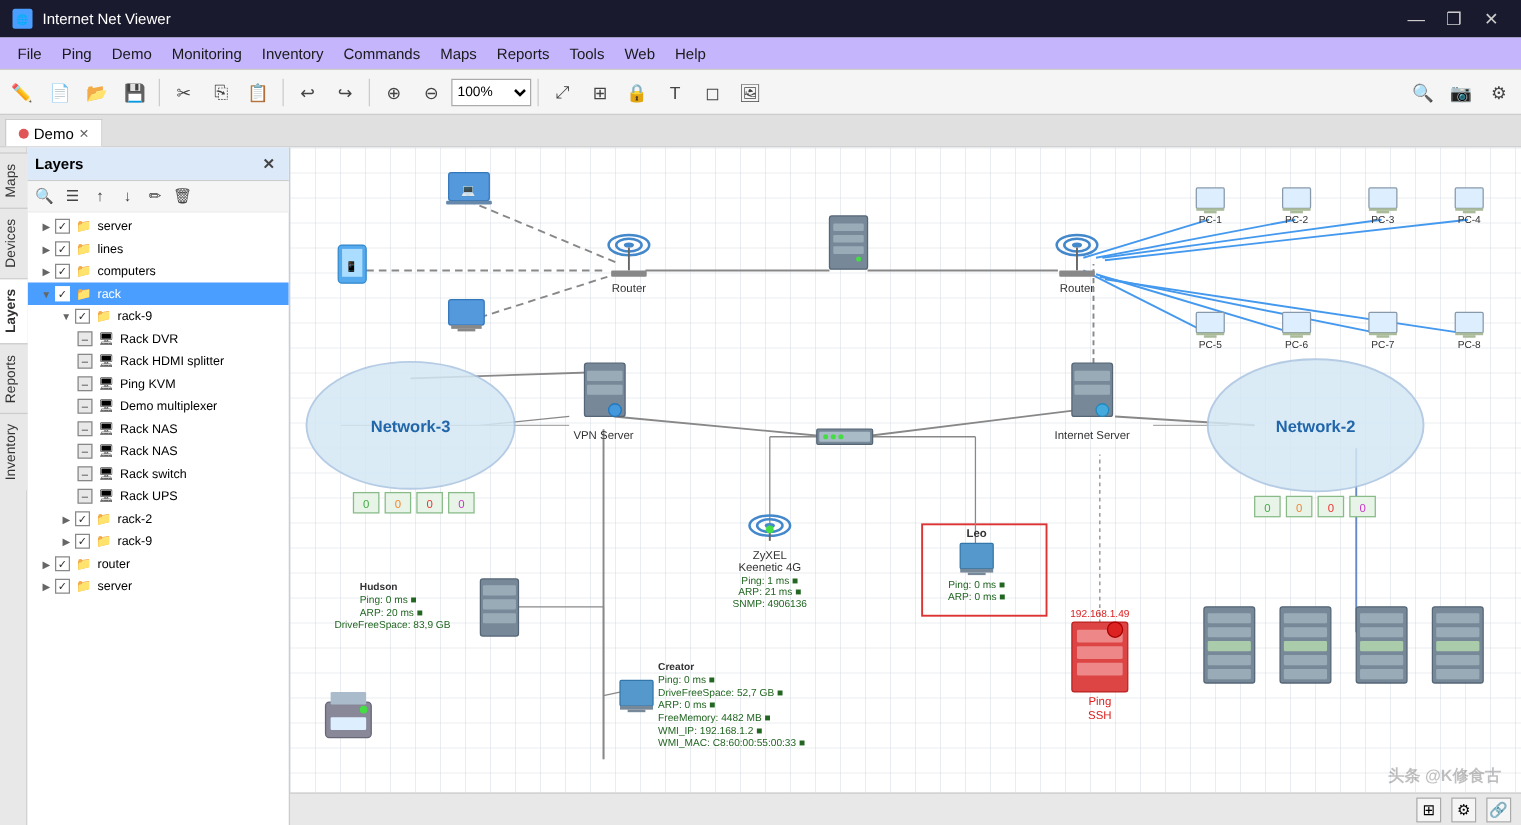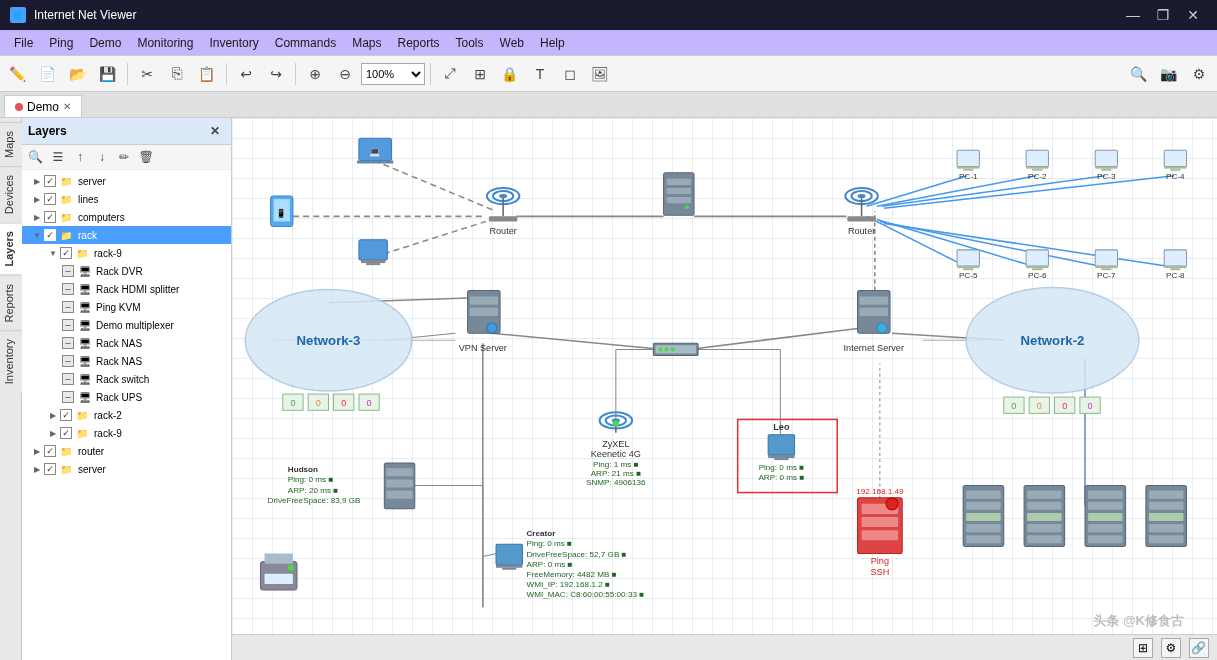--- a/index.html
+++ b/index.html
@@ -700,21 +700,21 @@
 
       <rect x="1120" y="480" width="40" height="60" rx="2" fill="#778899" stroke="#556677"></rect>
       <rect x="1123" y="485" width="34" height="8" rx="1" fill="#9aabb8"></rect>
       <rect x="1123" y="496" width="34" height="8" rx="1" fill="#9aabb8"></rect>
       <rect x="1123" y="507" width="34" height="8" rx="1" fill="#aaccaa"></rect>
       <rect x="1123" y="518" width="34" height="8" rx="1" fill="#9aabb8"></rect>
       <rect x="1123" y="529" width="34" height="8" rx="1" fill="#9aabb8"></rect>
 
     </svg>
 
-    <div style="position:absolute;bottom:30px;right:33px;font-size:13px;color:rgba(0,0,0,0.25);font-weight:bold;">头条 @K修食古</div>
+    <div style="position:absolute;bottom:30px;right:16px;font-size:13px;color:rgba(0,0,0,0.25);font-weight:bold;">头条 @K修食古</div>
 
     <div style="position:absolute;bottom:0;left:0;right:0;height:26px;background:#e8e8e8;border-top:1px solid #ccc;display:flex;align-items:center;padding:0 8px;justify-content:flex-end;gap:8px;">
       <div class="status-icon">⊞</div>
       <div class="status-icon">⚙</div>
       <div class="status-icon">🔗</div>
     </div>
   </div>
 
 </div>
 

